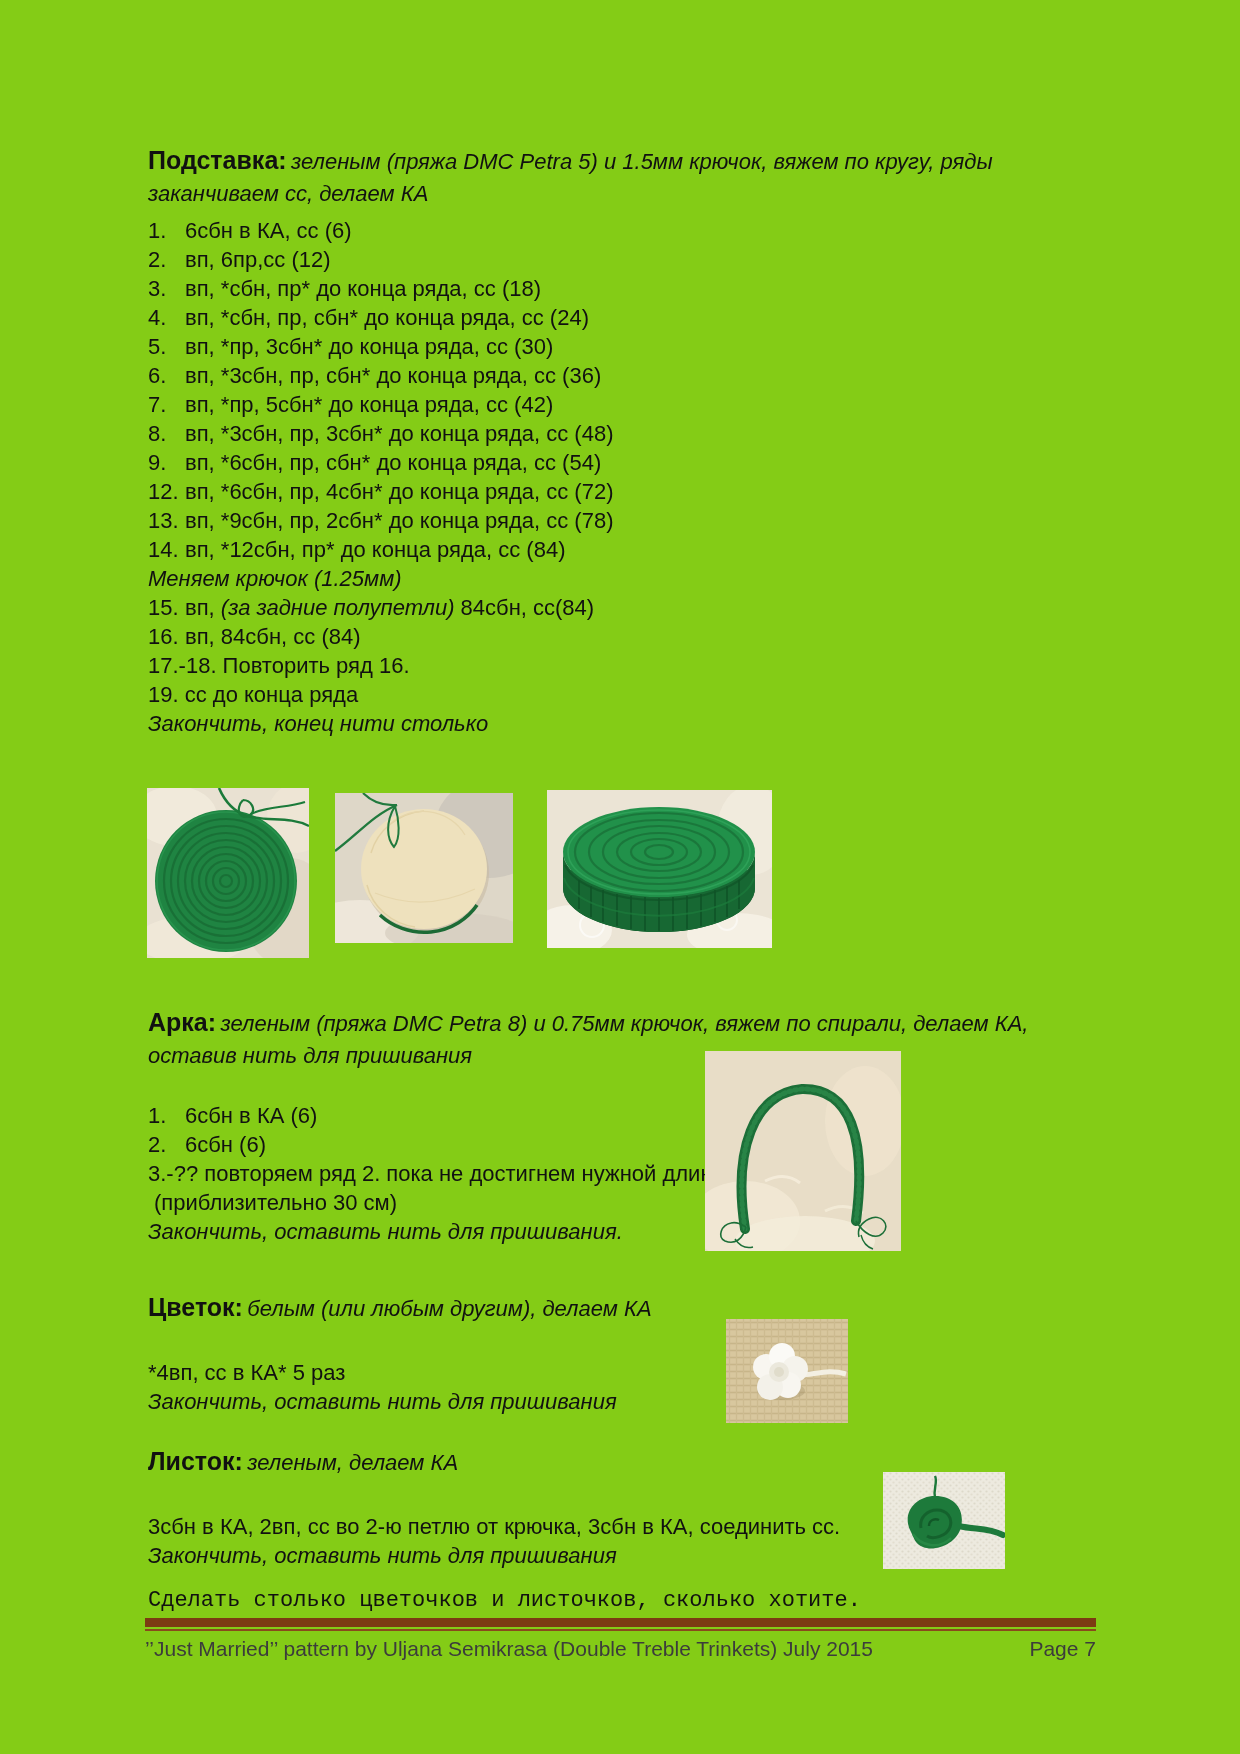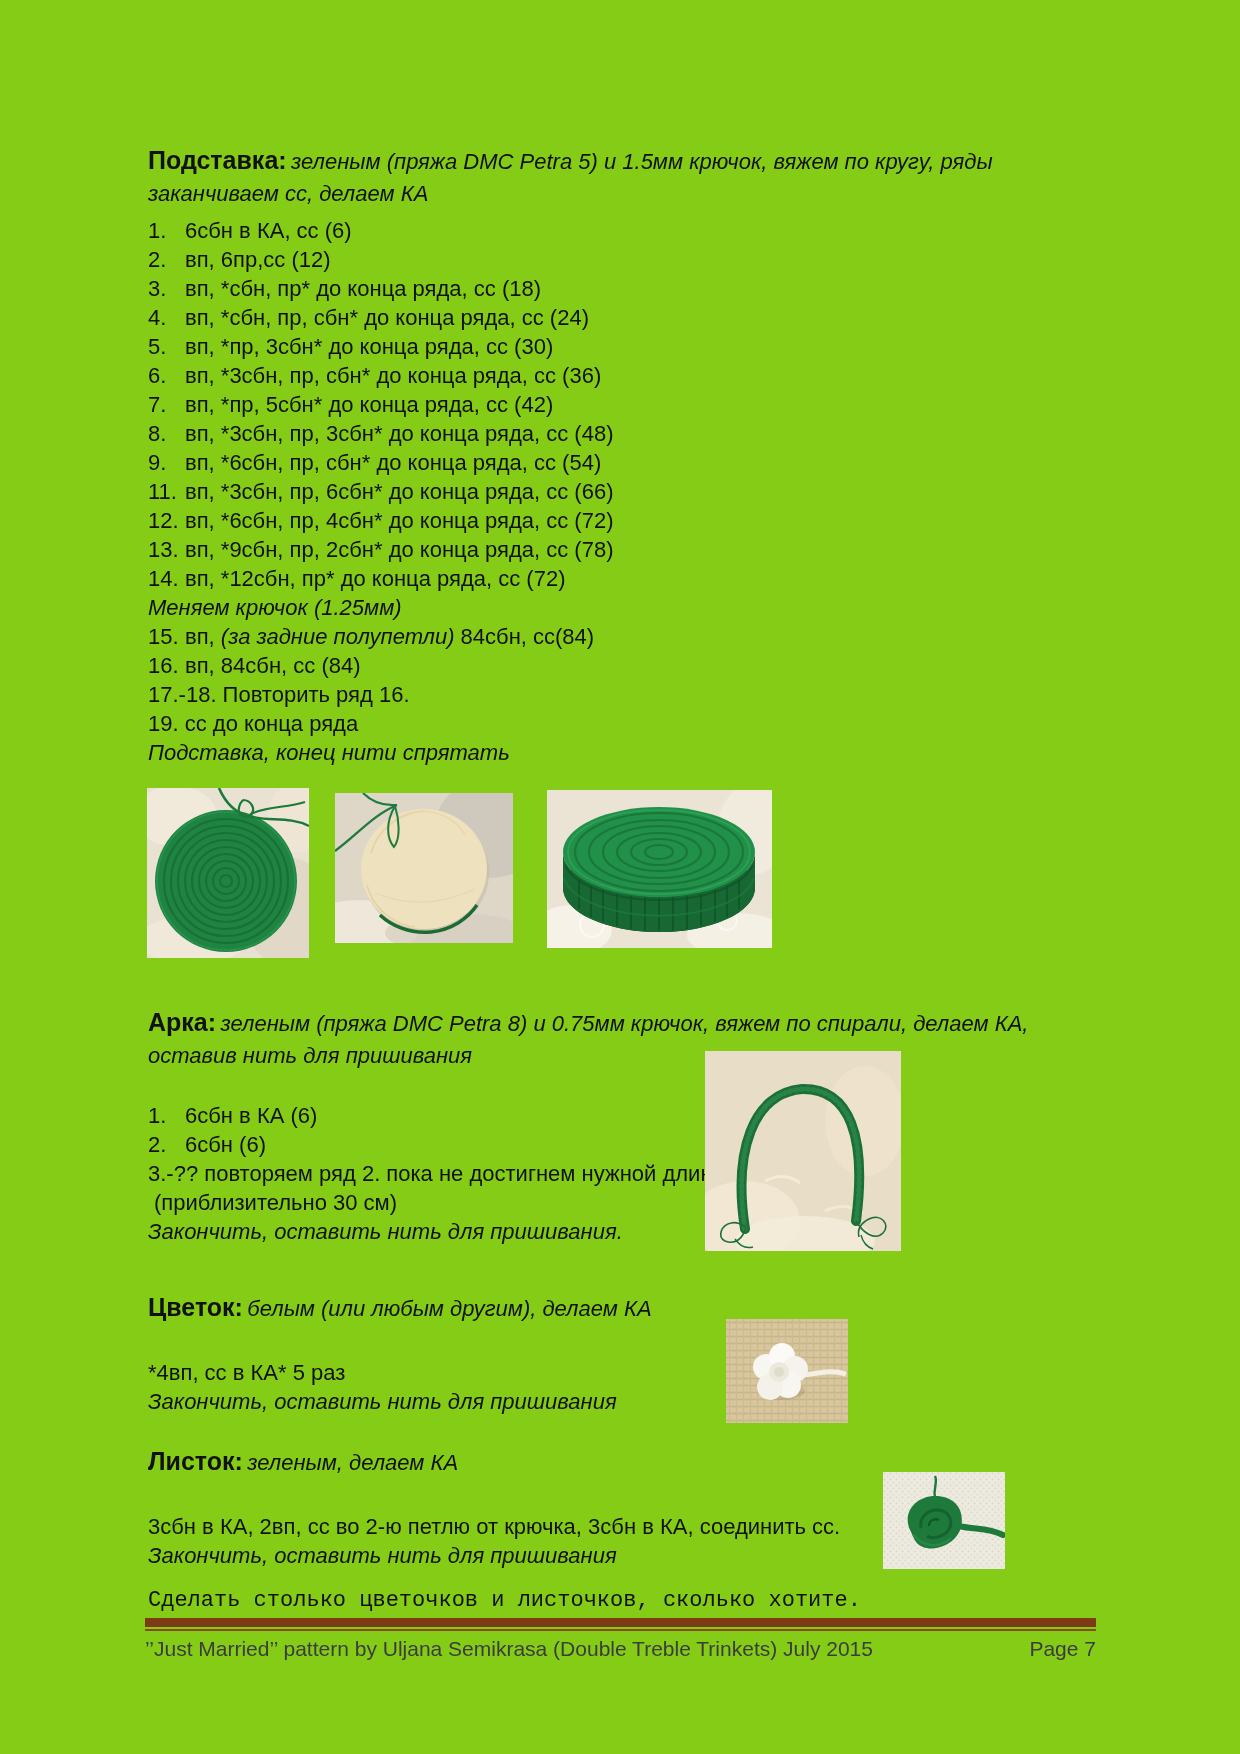--- a/index.html
+++ b/index.html
@@ -74,49 +74,45 @@
         </div>
       <div class="row">
           <span class="num">8.</span>
           <span class="txt">вп, *3сбн, пр, 3сбн* до конца ряда, сс (48)</span>
         </div>
       <div class="row">
           <span class="num">9.</span>
           <span class="txt">вп, *6сбн, пр, сбн* до конца ряда, сс (54)</span>
         </div>
       <div class="row">
-          <span class="num">11.</span>
-          <span class="txt">вп, *3сбн, пр, 6сбн* до конца ряда, сс (66)</span>
-        </div>
-      <div class="row">
           <span class="num">12.</span>
           <span class="txt">вп, *6сбн, пр, 4сбн* до конца ряда, сс (72)</span>
         </div>
       <div class="row">
           <span class="num">13.</span>
           <span class="txt">вп, *9сбн, пр, 2сбн* до конца ряда, сс (78)</span>
         </div>
       <div class="row">
           <span class="num">14.</span>
-          <span class="txt">вп, *12сбн, пр* до конца ряда, сс (72)</span>
+          <span class="txt">вп, *12сбн, пр* до конца ряда, сс (84)</span>
         </div>
 
       <div class="body-line it">Меняем крючок (1.25мм)</div>
 
       <div class="row">
         <span class="num">15.</span>
         <span class="txt"><span>вп, </span><span class="it">(за задние полупетли)</span><span> 84сбн, сс(84)</span></span>
       </div>
       <div class="row">
           <span class="num">16.</span>
           <span class="txt">вп, 84сбн, сс (84)</span>
         </div>
       <div class="body-line">17.-18. Повторить ряд 16.</div>
       <div class="body-line">19. сс до конца ряда</div>
-      <div class="body-line it">Подставка, конец нити спрятать</div>
+      <div class="body-line it">Закончить, конец нити столько</div>
     </div>
   </div>
 
   <div class="abs photos-row" style="left:147px;top:788px;">
     <svg width="162" height="170" viewBox="0 0 162 170">
       <rect width="162" height="170" fill="#e9e1d2"></rect>
       <ellipse cx="28" cy="28" rx="42" ry="30" fill="#f3ecdd" opacity="0.8"></ellipse>
       <ellipse cx="142" cy="125" rx="45" ry="55" fill="#ddd2bf" opacity="0.6"></ellipse>
       <ellipse cx="45" cy="152" rx="55" ry="24" fill="#f1ead9" opacity="0.8"></ellipse>
       <ellipse cx="150" cy="30" rx="30" ry="35" fill="#efe7d6" opacity="0.7"></ellipse>

